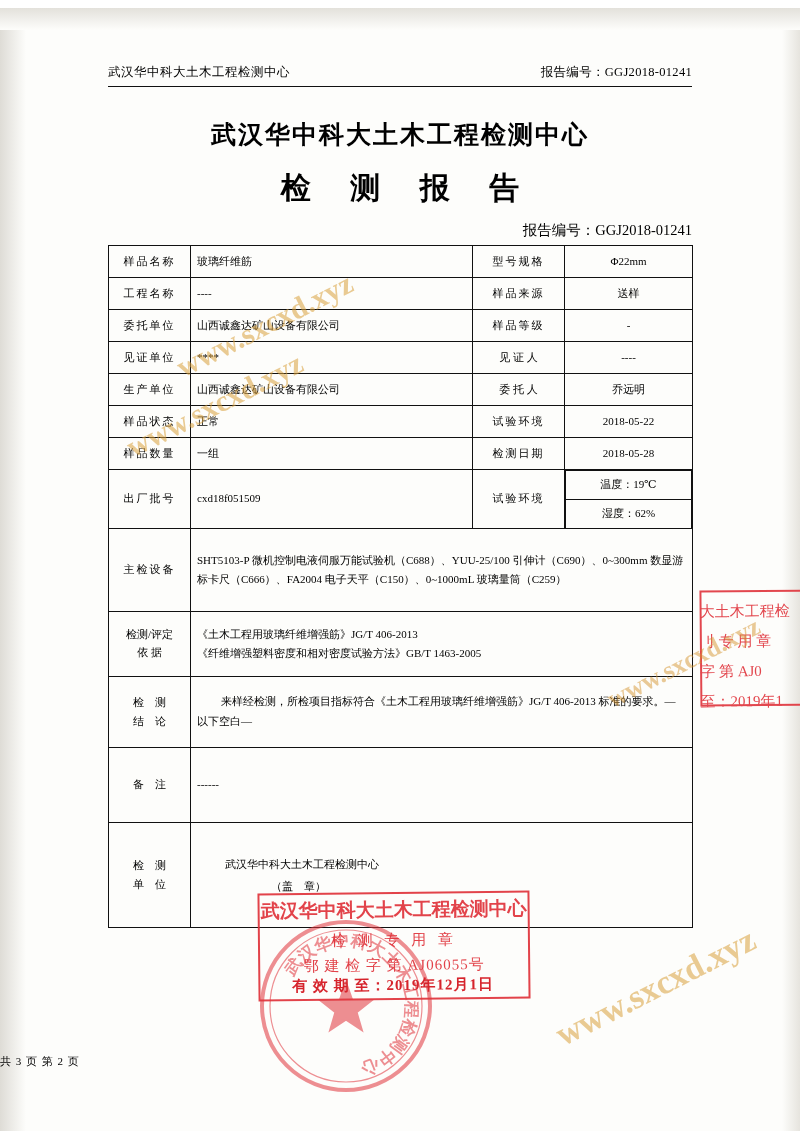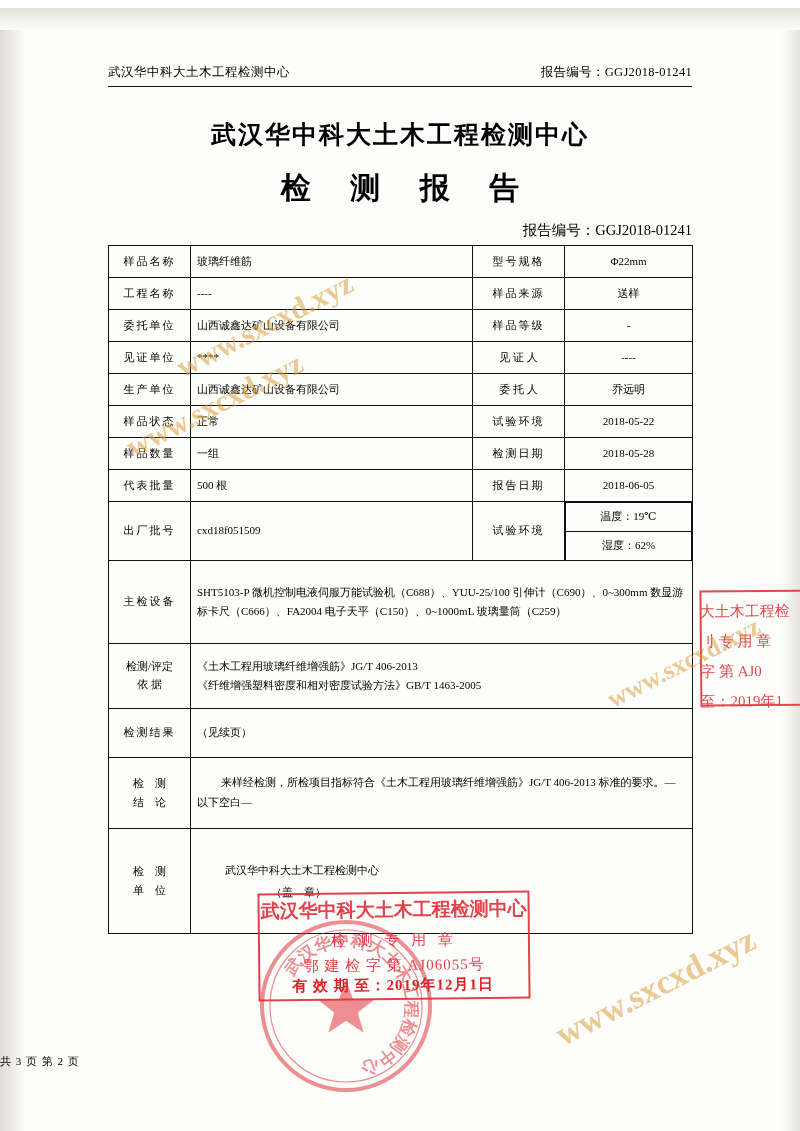--- a/index.html
+++ b/index.html
@@ -291,26 +291,20 @@
         <td class="lbl">样品状态</td>
         <td class="val">正常</td>
         <td class="lbl">试验环境</td>
         <td class="val-c">2018-05-22</td>
       </tr>
       <tr class="row-h">
         <td class="lbl">样品数量</td>
         <td class="val">一组</td>
         <td class="lbl">检测日期</td>
         <td class="val-c">2018-05-28</td>
-      </tr>
-      <tr class="row-h">
-        <td class="lbl">代表批量</td>
-        <td class="val">500 根</td>
-        <td class="lbl">报告日期</td>
-        <td class="val-c">2018-06-05</td>
       </tr>
 
       <tr>
         <td class="lbl" style="height:46px">出厂批号</td>
         <td class="val">cxd18f051509</td>
         <td class="lbl">试验环境</td>
         <td style="padding:0">
           <table class="env-sub">
             <tbody>
               <tr>
@@ -334,33 +328,33 @@
         <td class="lbl-sp" style="height:56px; line-height:1.6">
           <div>检测/评定</div>
           <div>依    据</div>
         </td>
         <td class="val" colspan="3" style="line-height:1.75">
           <div>《土木工程用玻璃纤维增强筋》JG/T 406-2013</div>
           <div>《纤维增强塑料密度和相对密度试验方法》GB/T 1463-2005</div>
         </td>
       </tr>
 
-      <tr>
-        <td class="lbl" style="height:40px">检测结果</td>
-        <td class="val" colspan="3">（见续页）</td>
-      </tr>
 
       <tr>
         <td class="lbl-sp" style="height:62px; line-height:1.7">
           <div>检　测</div>
           <div>结　论</div>
         </td>
         <td class="val" colspan="3" style="line-height:1.8; text-indent:24px">来样经检测，所检项目指标符合《土木工程用玻璃纤维增强筋》JG/T 406-2013 标准的要求。—以下空白—</td>
       </tr>
 
+      <tr>
+        <td class="lbl-sp" style="height:66px">备　注</td>
+        <td class="val" colspan="3">------</td>
+      </tr>
 
       <tr>
         <td class="lbl-sp" style="height:96px; line-height:1.7">
           <div>检　测</div>
           <div>单　位</div>
         </td>
         <td class="val" colspan="3" style="line-height:2; padding-left:34px">
           <div>武汉华中科大土木工程检测中心</div>
           <div style="padding-left:46px">（盖　章）</div>
         </td>

